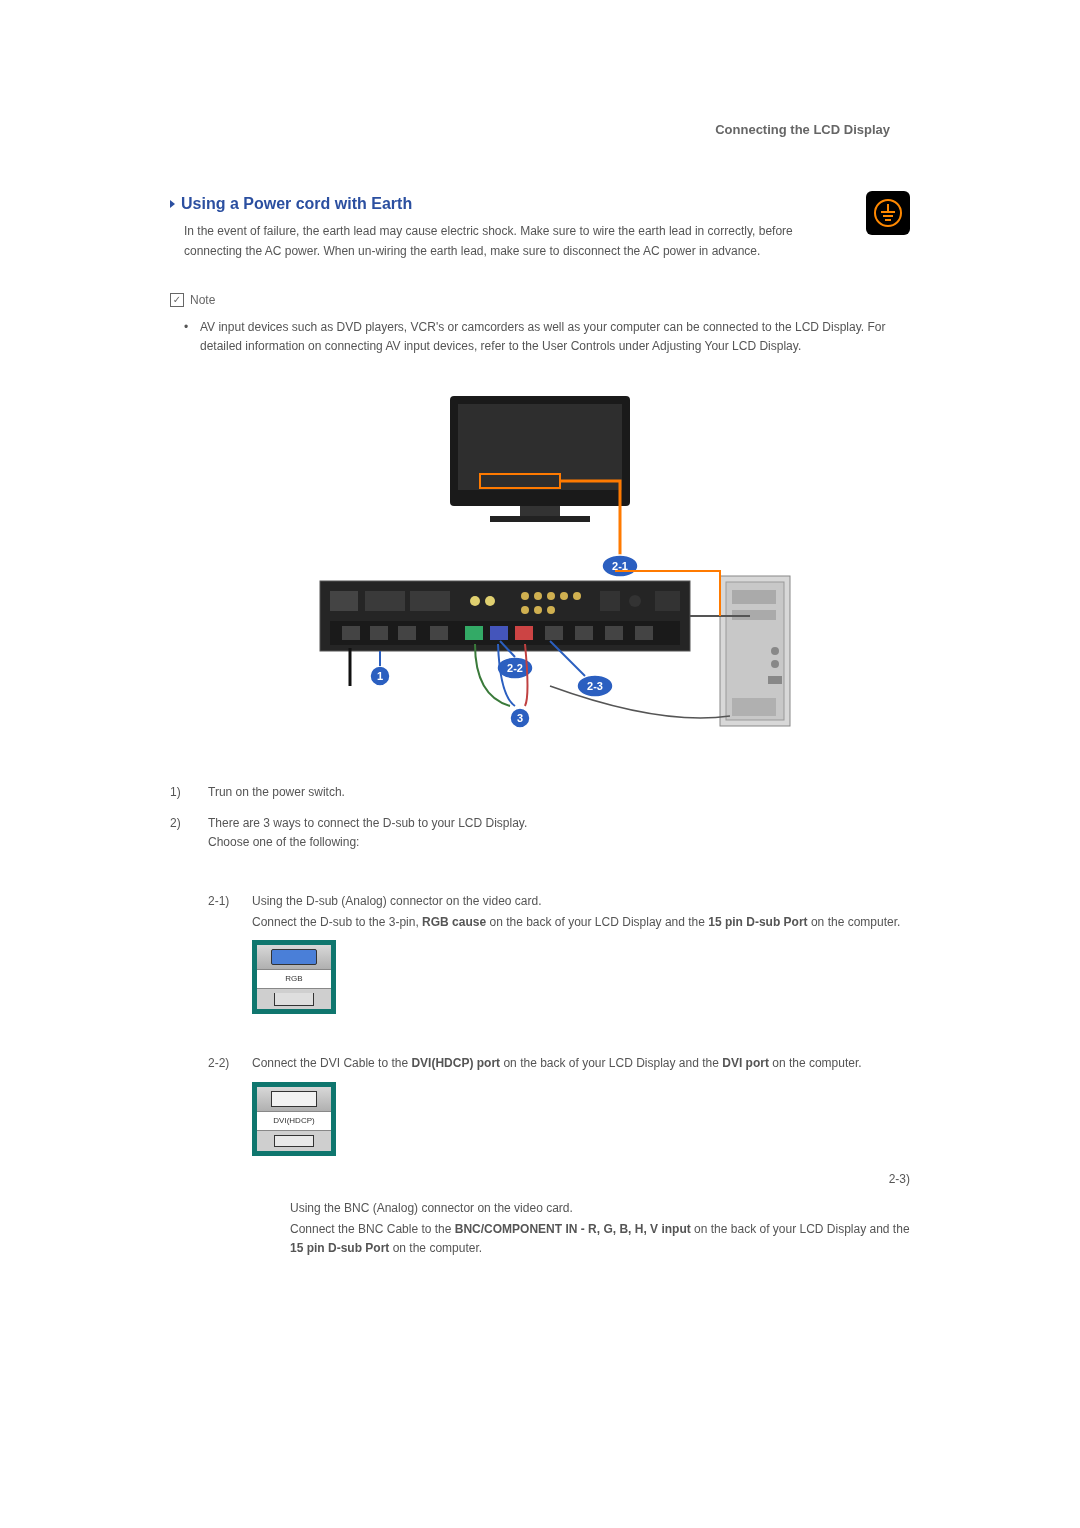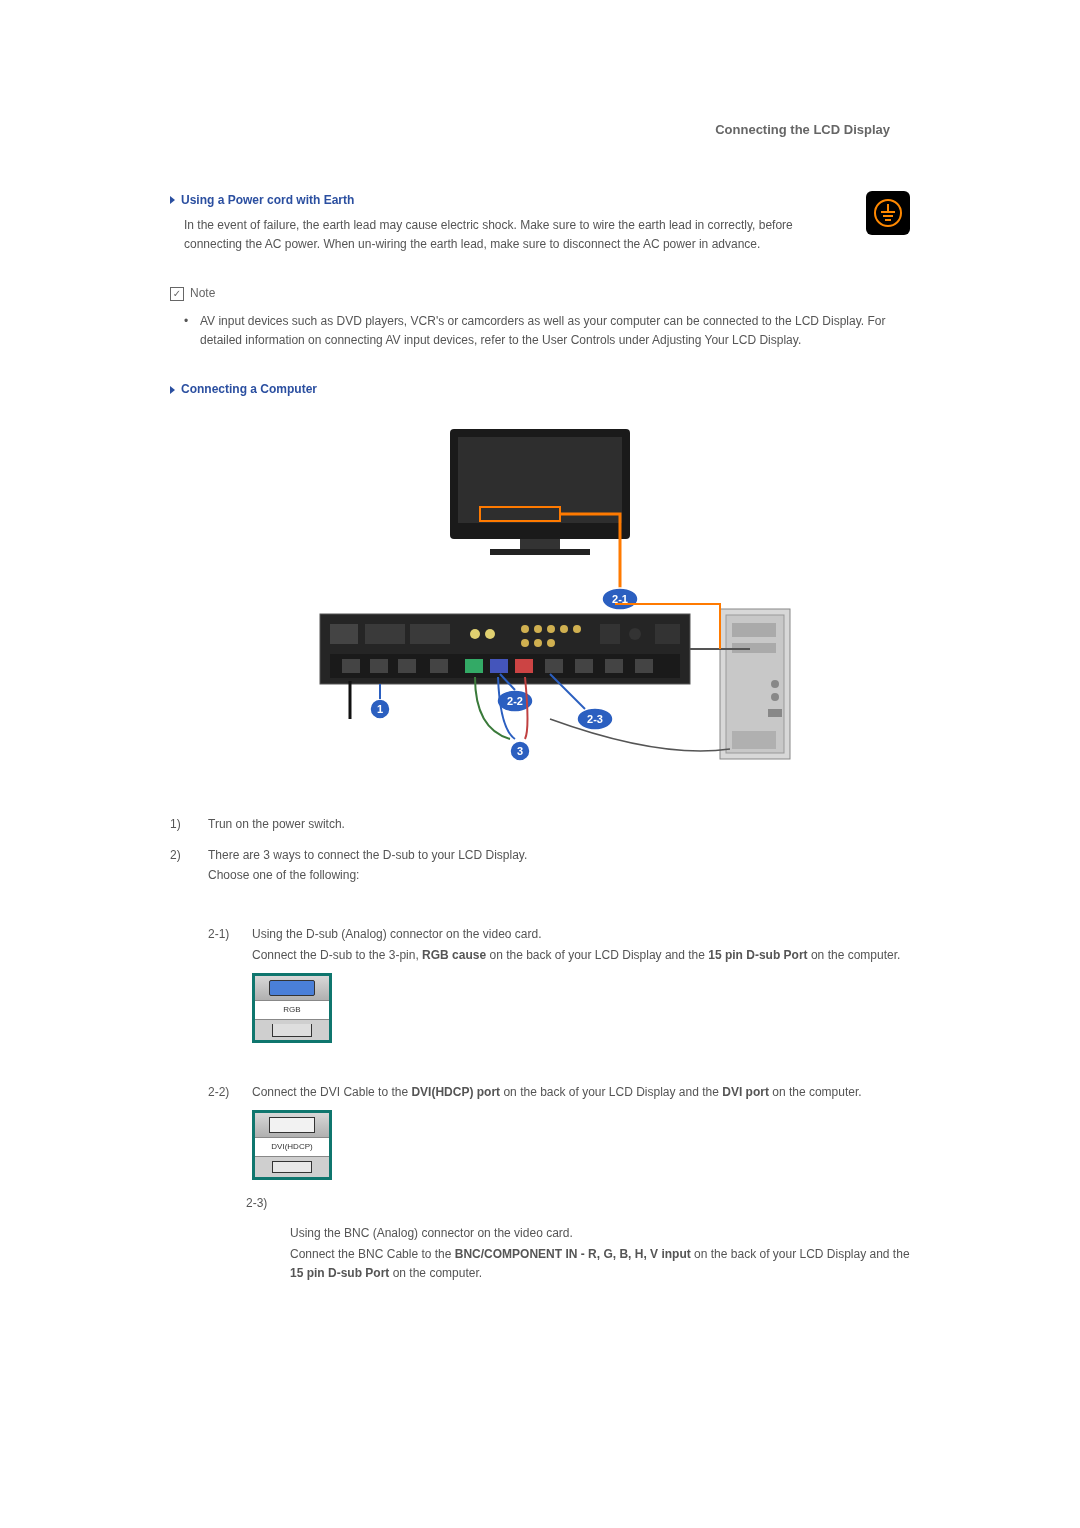--- a/index.html
+++ b/index.html
@@ -23,21 +23,21 @@
     font-size: 13px;
     margin-bottom: 50px;
     padding-right: 20px;
   }
   .section {
     margin-bottom: 30px;
   }
   .section-heading {
     font-weight: bold;
     color: #2b4fa0;
-    font-size: 12px;
+    font-size: 16px;
     margin-bottom: 6px;
     display: flex;
     align-items: center;
     gap: 6px;
   }
   .arrow-bullet {
     display: inline-block;
     width: 0;
     height: 0;
     border-top: 4px solid transparent;
@@ -137,21 +137,21 @@
   .sub-num {
     flex-shrink: 0;
     width: 30px;
     color: #555;
   }
   .sub-content { flex: 1; }
   .sub-content .line { margin-bottom: 2px; }
   .port-image {
     margin-top: 8px;
     width: 74px;
-    border: 3px solid #0f766e;
+    border: 5px solid #0f766e;
     background: #8b5cf6;
   }
   .port-top {
     height: 24px;
     background: linear-gradient(#d8d8d8, #b0b0b0);
     display: flex;
     align-items: center;
     justify-content: center;
   }
   .port-label {
@@ -195,20 +195,21 @@
     width: 38px;
     height: 10px;
     border: 1px solid #333;
     background: #e8e8e8;
   }
   .bold { font-weight: bold; }
   .spacer-23 {
     margin-left: 38px;
     margin-bottom: 10px;
     color: #555;
+    text-align: right;
   }
   .final-block {
     margin-left: 82px;
   }
   .final-block .line { margin-bottom: 2px; }
 </style>
 </head>
 <body>
 
 <div class="page">
@@ -238,24 +239,20 @@
     <div class="note-row">
       <span class="checkbox-icon">✓</span>
       <span>Note</span>
     </div>
     <ul class="bullet-list">
       <li>AV input devices such as DVD players, VCR's or camcorders as well as your computer can be connected to the LCD Display. For detailed information on connecting AV input devices, refer to the User Controls under Adjusting Your LCD Display.</li>
     </ul>
   </div>
 
   <div class="section">
-    <div class="section-heading">
-      <span class="arrow-bullet"></span>
-      <span>Connecting a Computer</span>
-    </div>
 
     <div class="diagram-wrapper">
       <svg class="diagram" viewBox="0 0 520 360">
 
         <rect x="170" y="10" width="180" height="110" rx="4" fill="#1a1a1a"></rect>
         <rect x="178" y="18" width="164" height="86" fill="#2e2e2e"></rect>
         <rect x="240" y="120" width="40" height="10" fill="#333"></rect>
         <rect x="210" y="130" width="100" height="6" fill="#222"></rect>
 
         <rect x="200" y="88" width="80" height="14" fill="none" stroke="#ff7a00" stroke-width="2"></rect>

